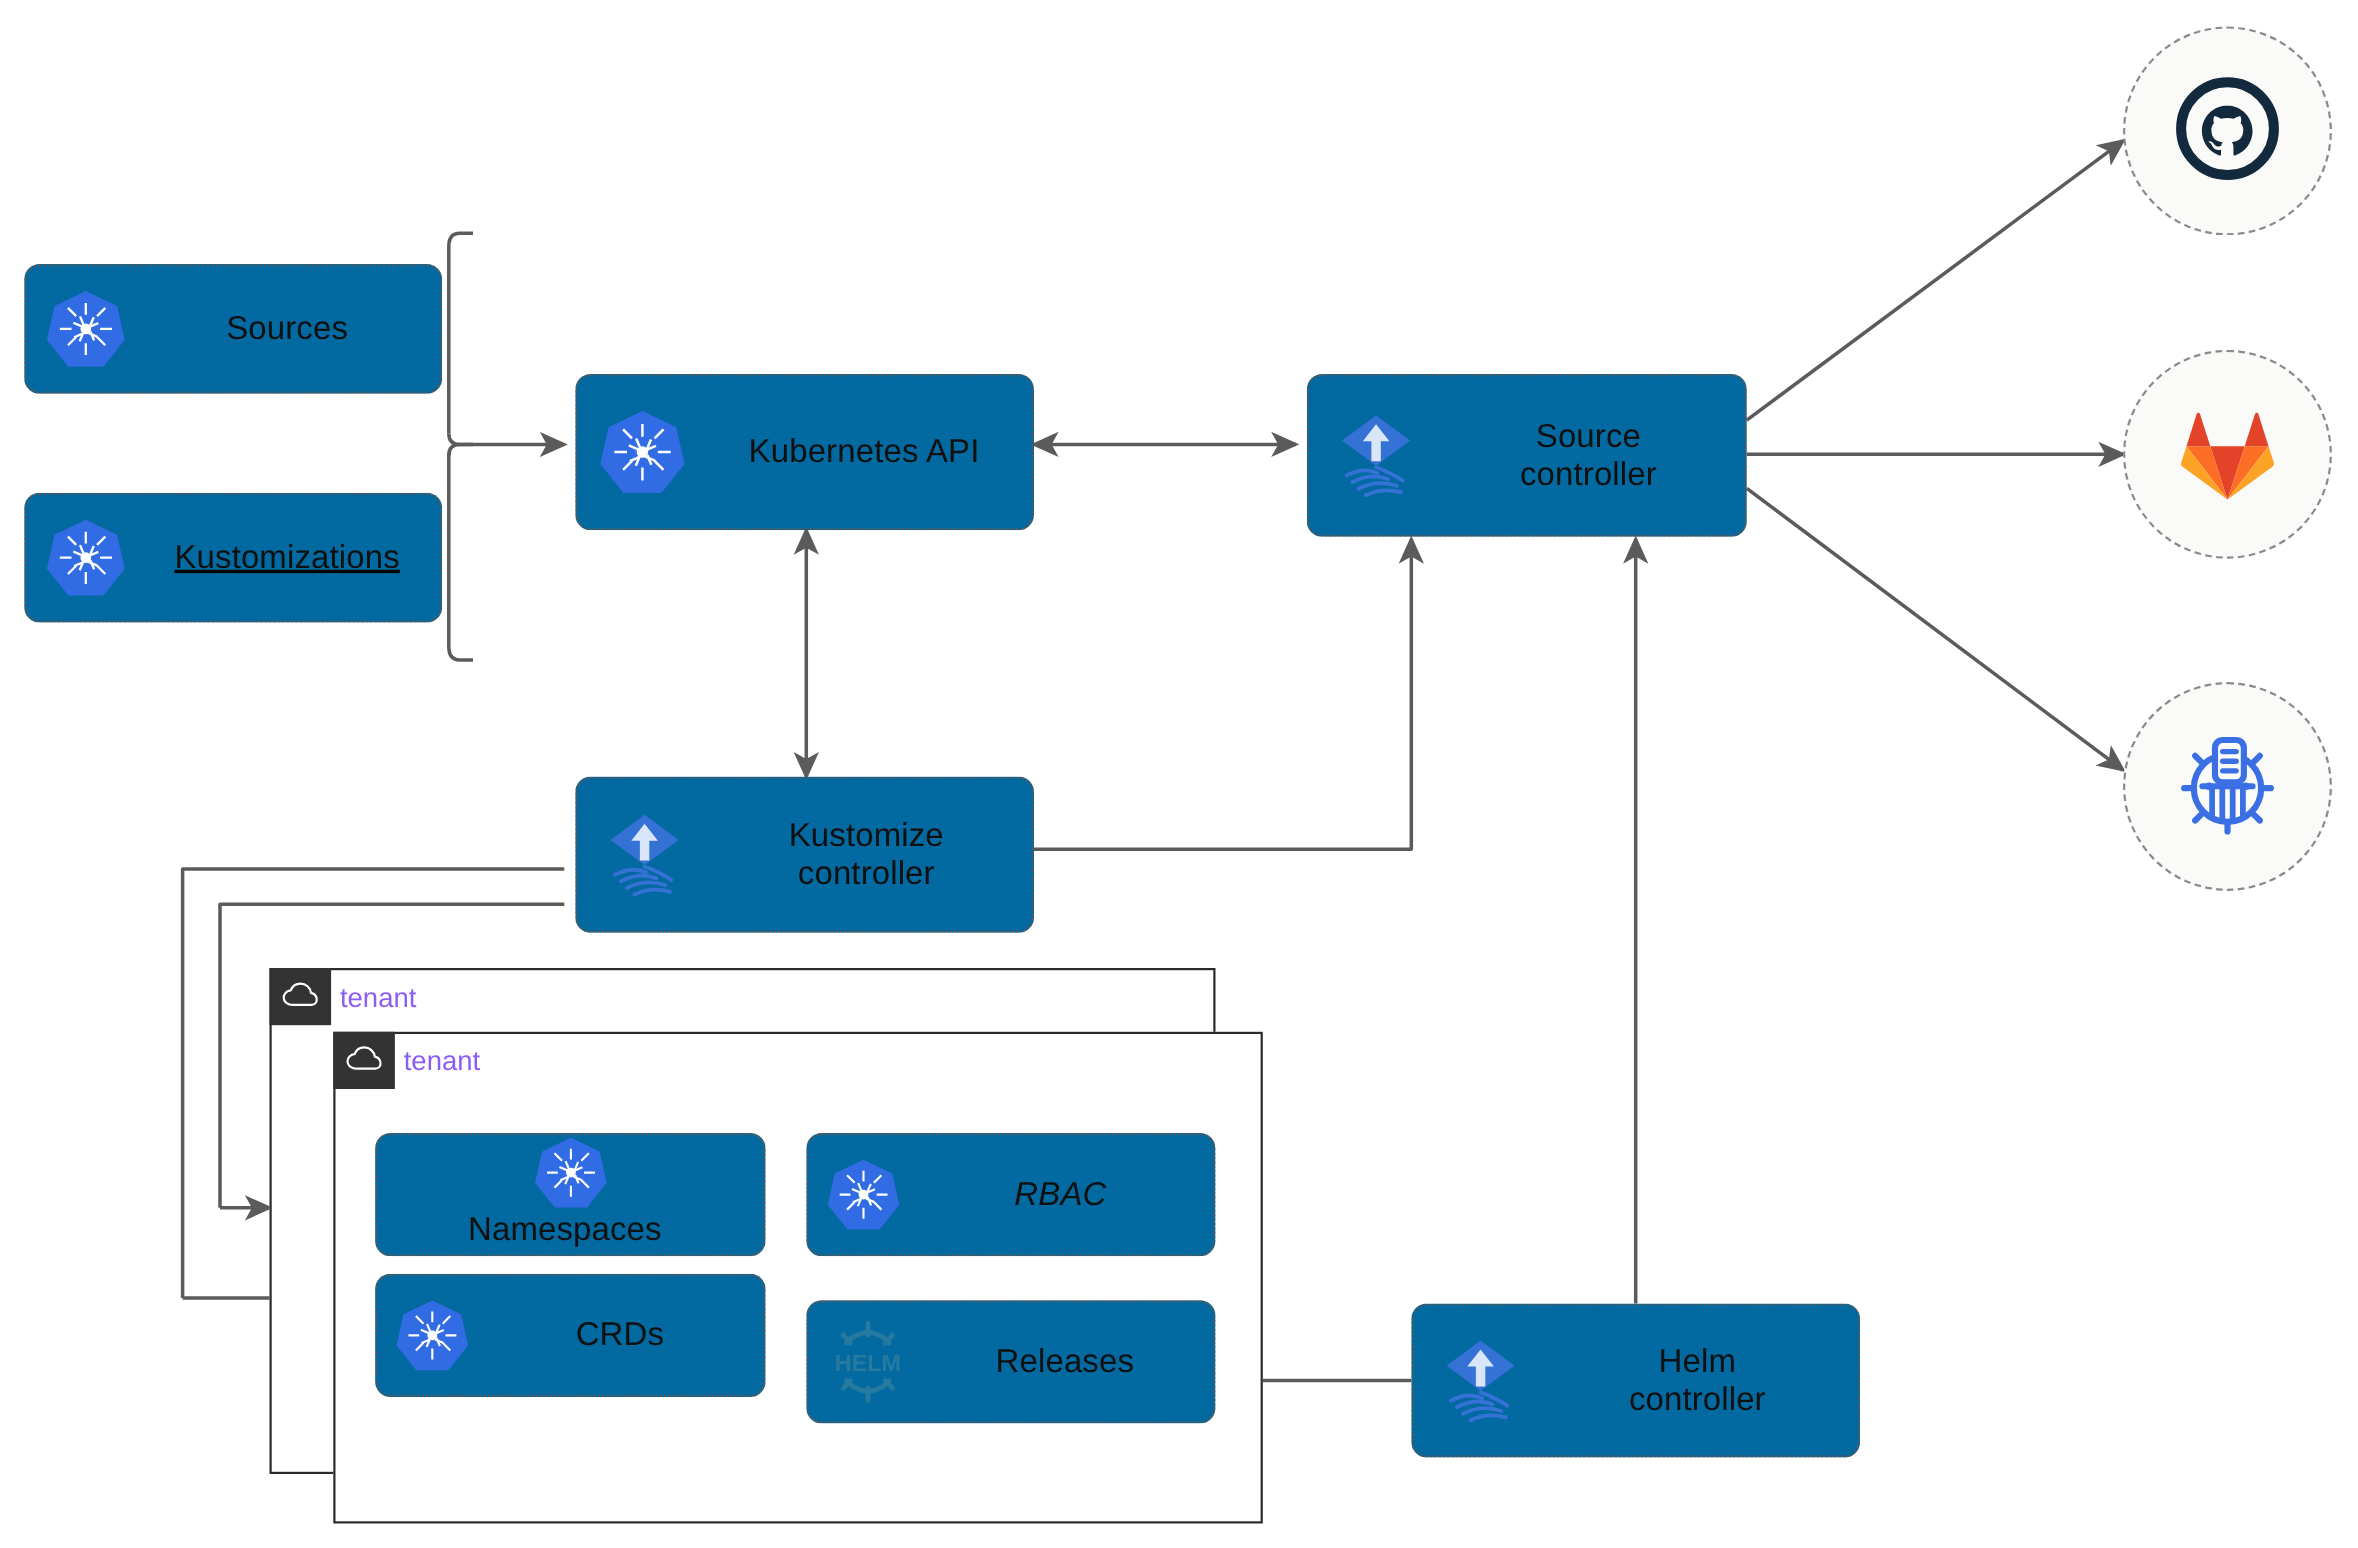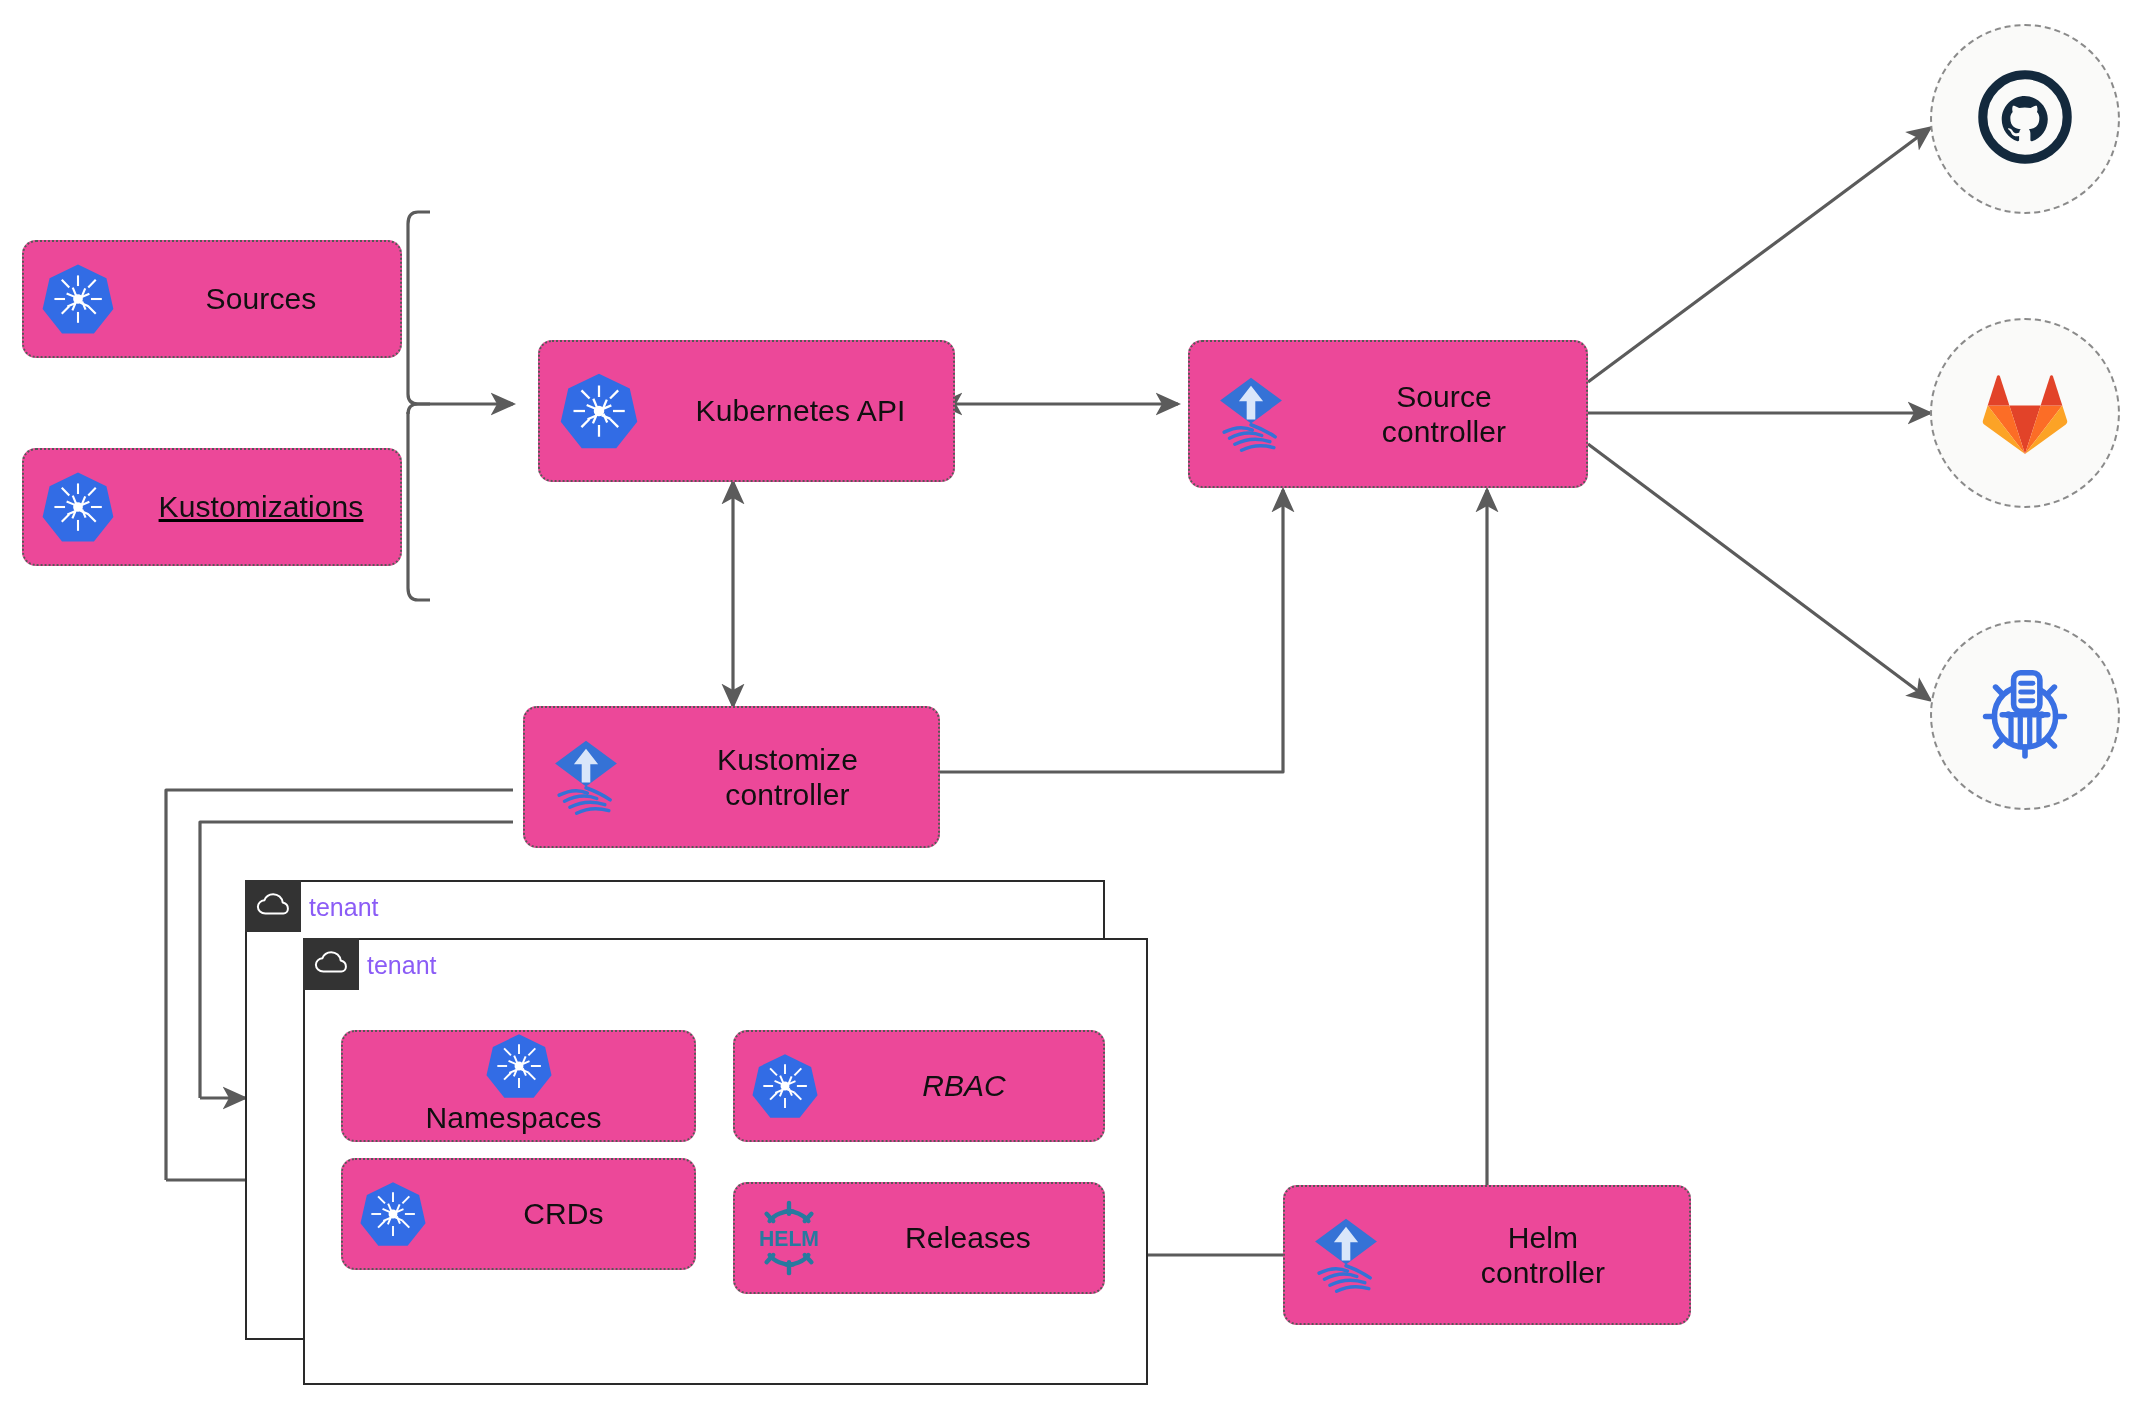--- a/index.html
+++ b/index.html
@@ -22,21 +22,21 @@
     left: 0; top: 0;
     width: 2144px;
     height: 1407px;
     pointer-events: none;
   }
 
   
   .node {
     position: absolute;
     box-sizing: border-box;
-    background: #ec4899;
+    background: #0369a1;
     border: 2px dotted #585858;
     border-radius: 14px;
     display: flex;
     align-items: center;
     justify-content: flex-start;
     z-index: 5;
   }
   .node .ico {
     flex: 0 0 auto;
     display: flex;
@@ -197,21 +197,21 @@
           <path d="M37.4 22.5l1.7.7-3.0 7.1-1.7-.7z"></path>
             <path d="M29.3 34.4l1.7.7-3.0 7.1-1.7-.7z"></path>
           <path d="M41.5 37.4l-.7 1.7-7.1-3.0.7-1.7z"></path>
             <path d="M29.6 29.3l-.7 1.7-7.1-3.0.7-1.7z"></path>
         </g>
       </svg>
     </span>
     <span class="lbl nowrap">Kustomizations</span>
   </div>
 
-  <div class="node" style="left:538px; top:340px; width:417px; height:142px;">
+  <div class="node" style="left:523px; top:340px; width:417px; height:142px;">
     <span class="ico" style="width:118px;">
       <svg width="80" height="80" viewBox="0 0 64 64" xmlns="http://www.w3.org/2000/svg">
         <path d="M32 2.2 L56.6 14 L62.6 40.6 L45.8 61.8 L18.2 61.8 L1.4 40.6 L7.4 14 Z" fill="#326CE5"></path>
         <g fill="#ffffff">
           <circle cx="32" cy="32" r="4.2"></circle>
           <path d="M31.1 11.6h1.8v9.2h-1.8z"></path>
             <path d="M31.1 43.2h1.8v9.4h-1.8z"></path>
           <path d="M11.6 31.1h9.2v1.8h-9.2z"></path>
             <path d="M43.2 31.1h9.4v1.8h-9.4z"></path>
           <path d="M17.3 16.1l1.3-1.3 6.5 6.5-1.3 1.3z"></path>

